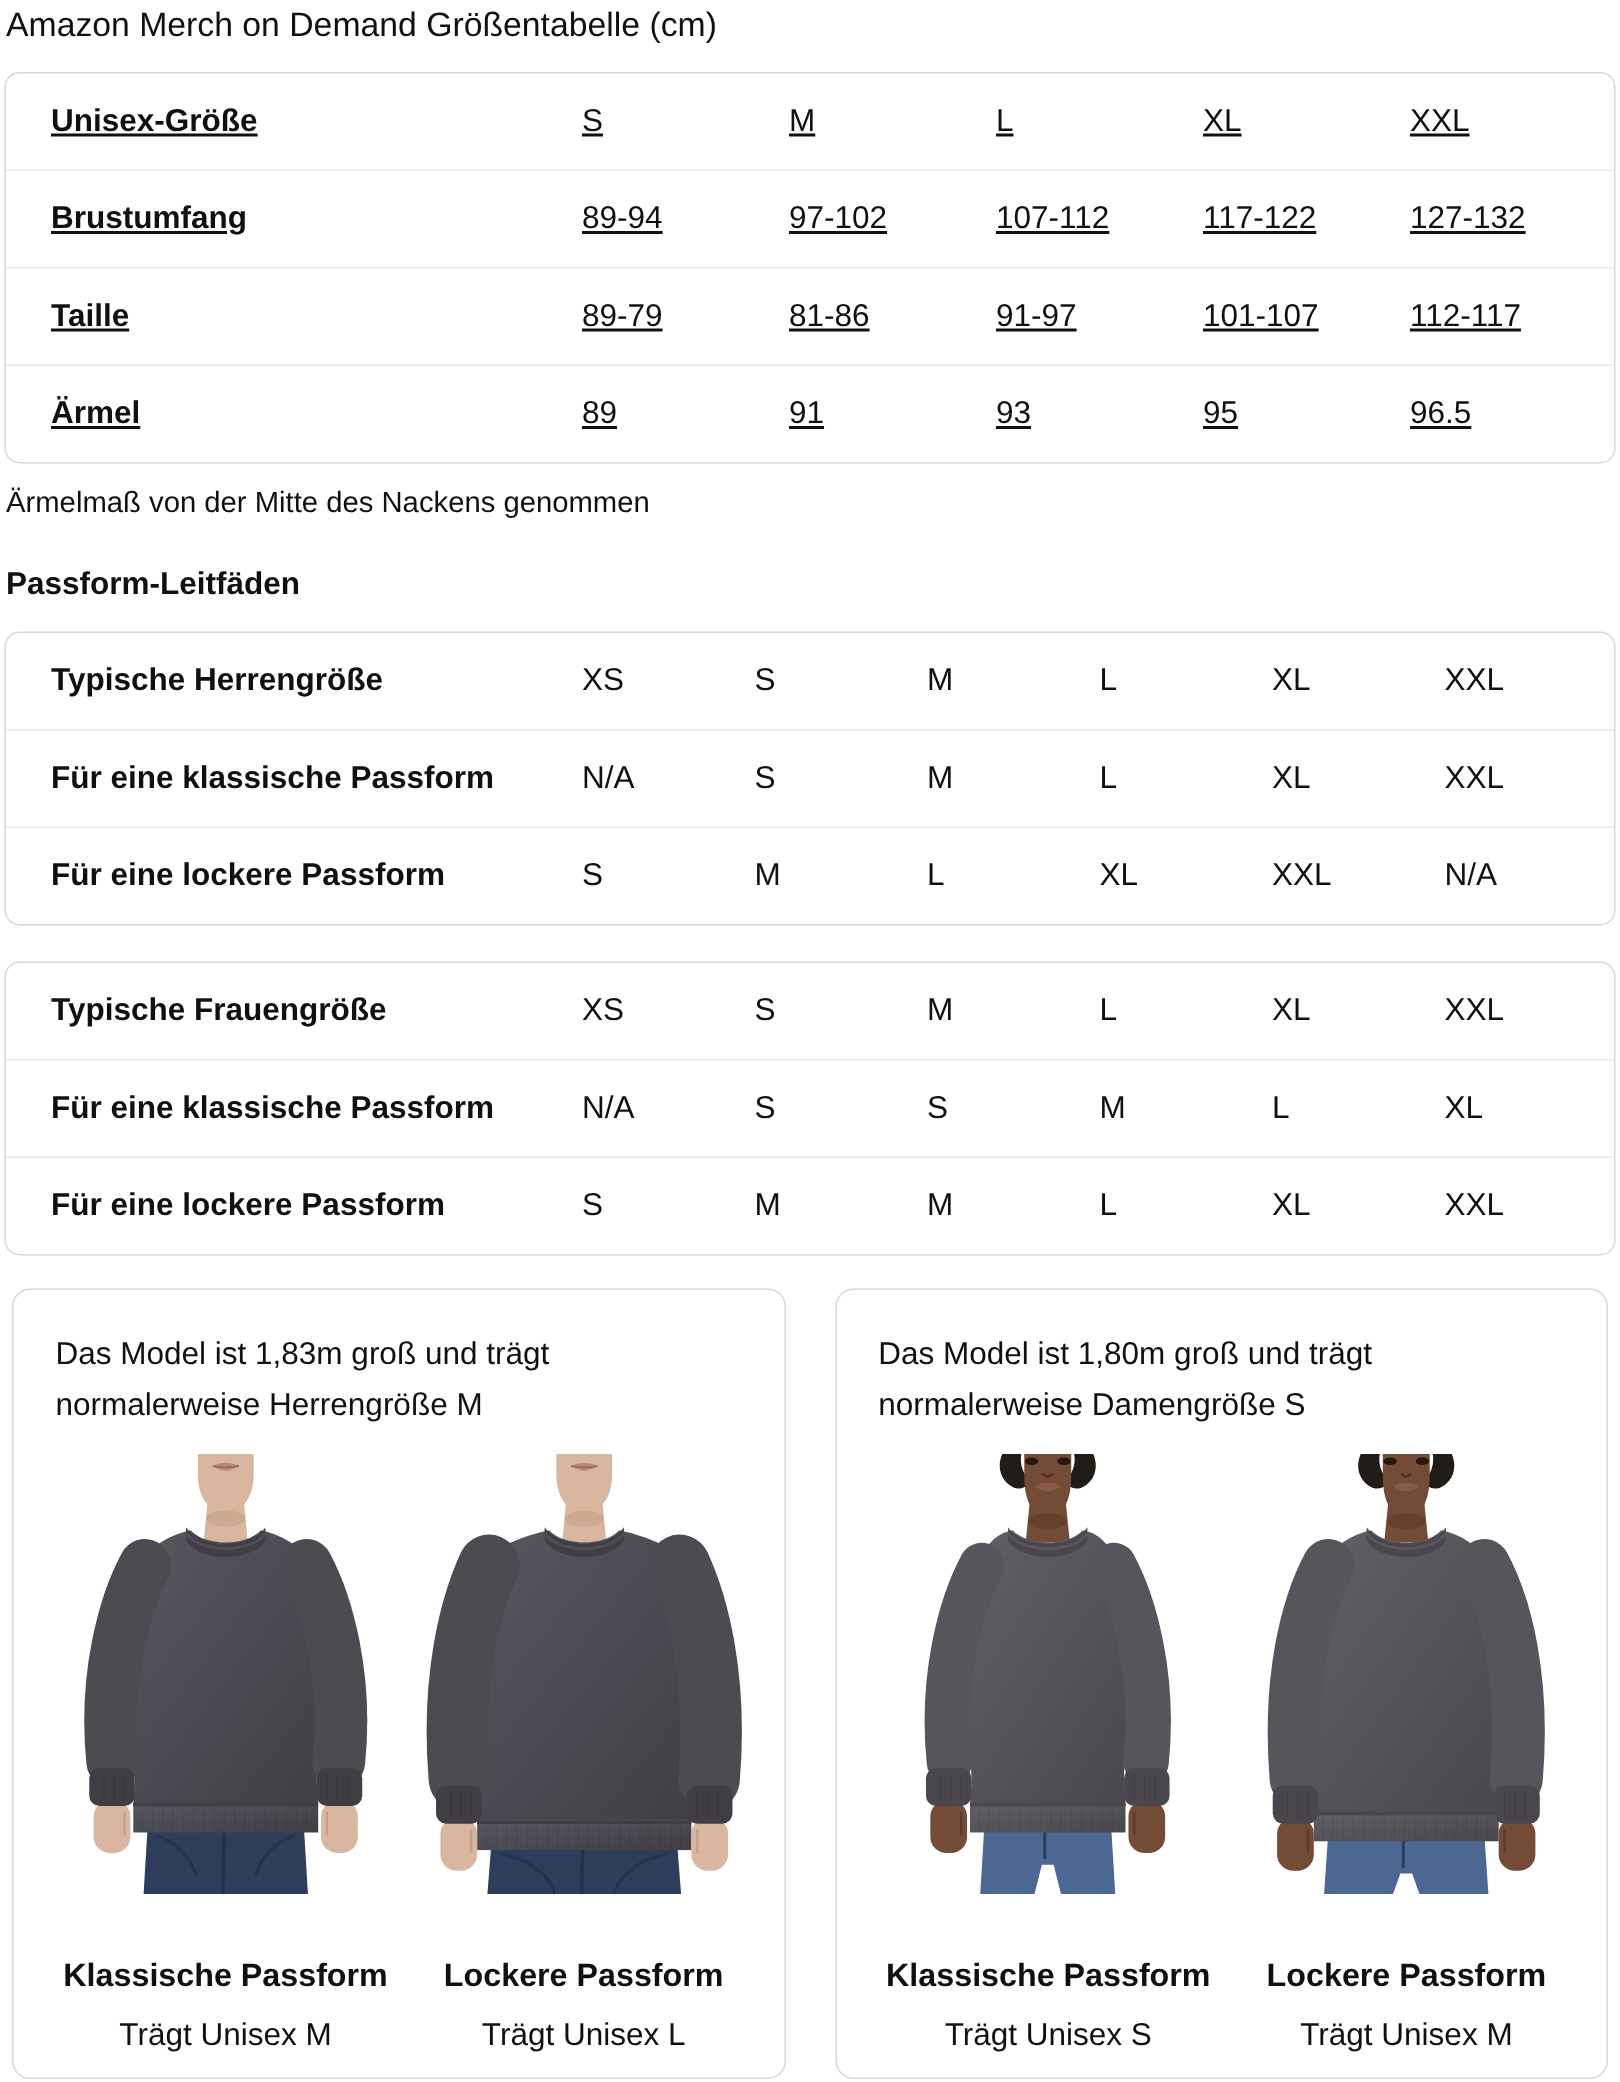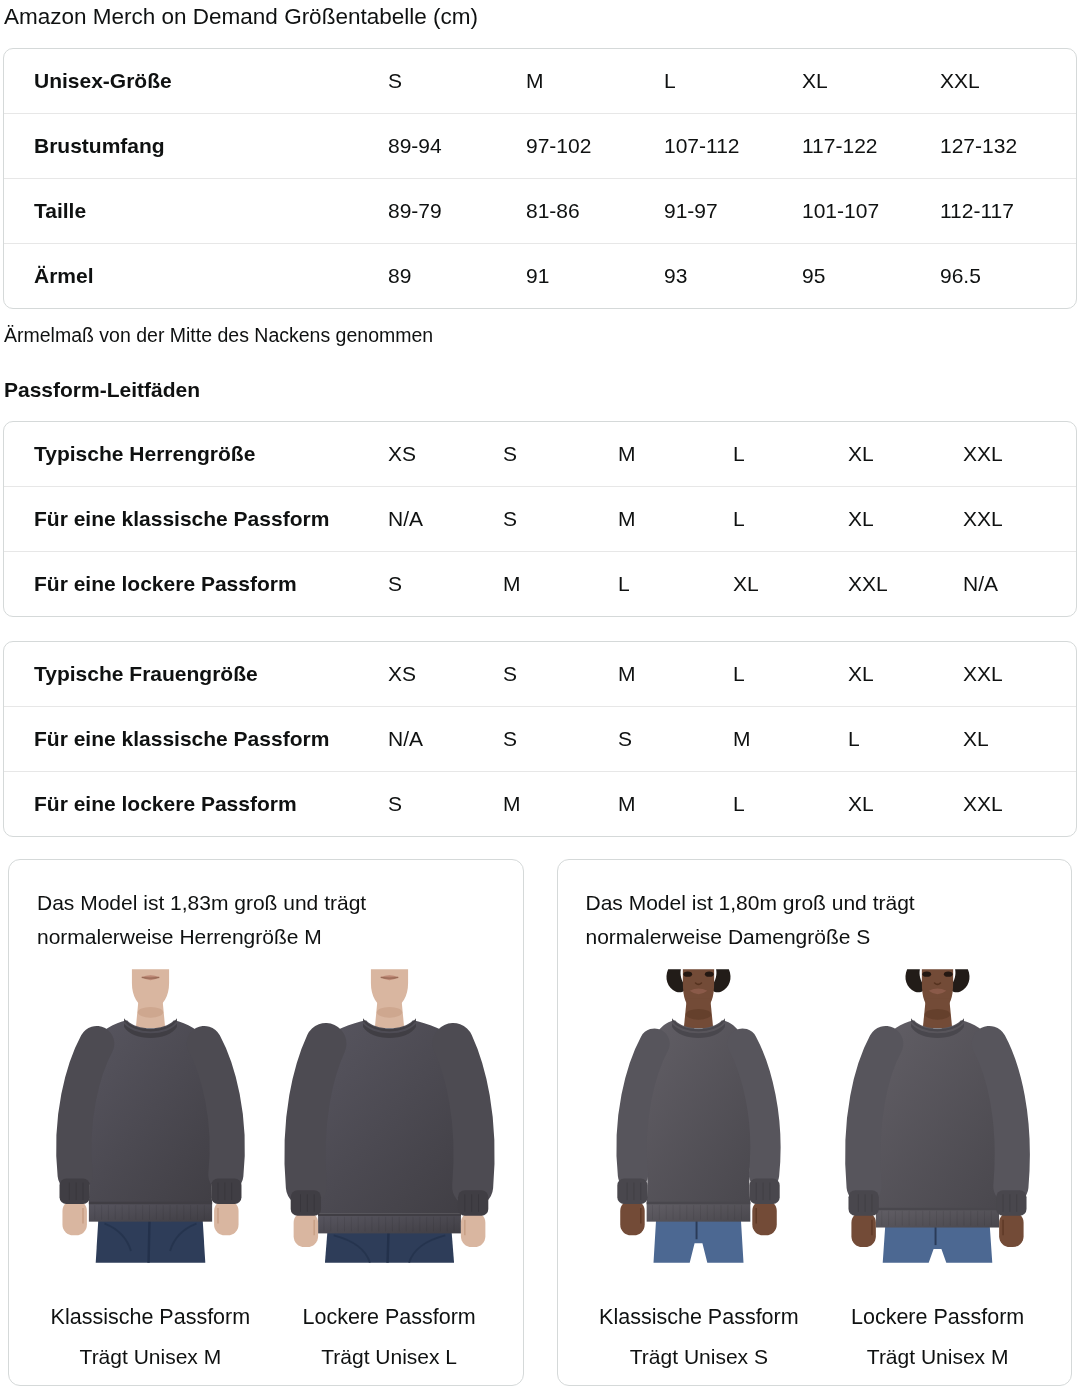--- a/index.html
+++ b/index.html
@@ -1,33 +1,33 @@
 <!DOCTYPE html>
 <html><head>
 <meta charset="utf-8">
 <style>
   html,body{margin:0;padding:0;background:#fff;}
   body{width:1080px;height:1388px;font-family:"Liberation Sans","DejaVu Sans",sans-serif;color:#0f1111;position:relative;overflow:hidden;}
   .page-title{font-size:22.5px;font-weight:400;margin:0;padding:4px 0 0 4px;line-height:26px;}
   .stable{border:1px solid #d5d9d9;border-radius:10px;margin:18px 3px 0 3px;background:#fff;overflow:hidden;}
   .trow{display:grid;align-items:center;height:64px;border-bottom:1px solid #e7e7e7;font-size:21px;}
   .trow:last-child{border-bottom:none;}
-  .t5{grid-template-columns:382px repeat(5,1fr);}
+  .t5{grid-template-columns:382px repeat(5,1fr);text-decoration:underline;}
   .t6{grid-template-columns:382px repeat(6,1fr);}
   .tlabel{font-weight:700;padding-left:30px;white-space:nowrap;}
   .tcell{padding-left:2px;}
   .footnote{font-size:19.5px;margin:14px 0 0 4px;line-height:24px;}
   .subhead{font-size:21px;font-weight:700;margin:30px 0 0 4px;line-height:26px;}
   .cards{display:flex;gap:33px;margin:22px 8px 0 8px;}
   .card{flex:1;border:1px solid #d5d9d9;border-radius:12px;padding:26px 14px 16px 22px;box-sizing:border-box;background:#fff;}
   .card-desc{font-size:21px;line-height:34px;max-width:425px;margin:0 0 12px 6px;}
   .figures{display:grid;grid-template-columns:1fr 1fr;}
   .figure{display:flex;flex-direction:column;align-items:center;}
   svg.model-photo{width:225px;height:300px;display:block;}
-  .fig-title{font-weight:400;font-size:21.5px;margin-top:38px;line-height:26px;}
+  .fig-title{font-weight:700;font-size:21.5px;margin-top:38px;line-height:26px;}
   .fig-sub{font-size:21px;margin-top:15px;line-height:24px;}
 </style>
 </head>
 <body>
 
 <h1 class="page-title">Amazon Merch on Demand Größentabelle (cm)</h1>
 
 <div class="stable">
   <div class="trow t5">
     <div class="tlabel">Unisex-Größe</div>

